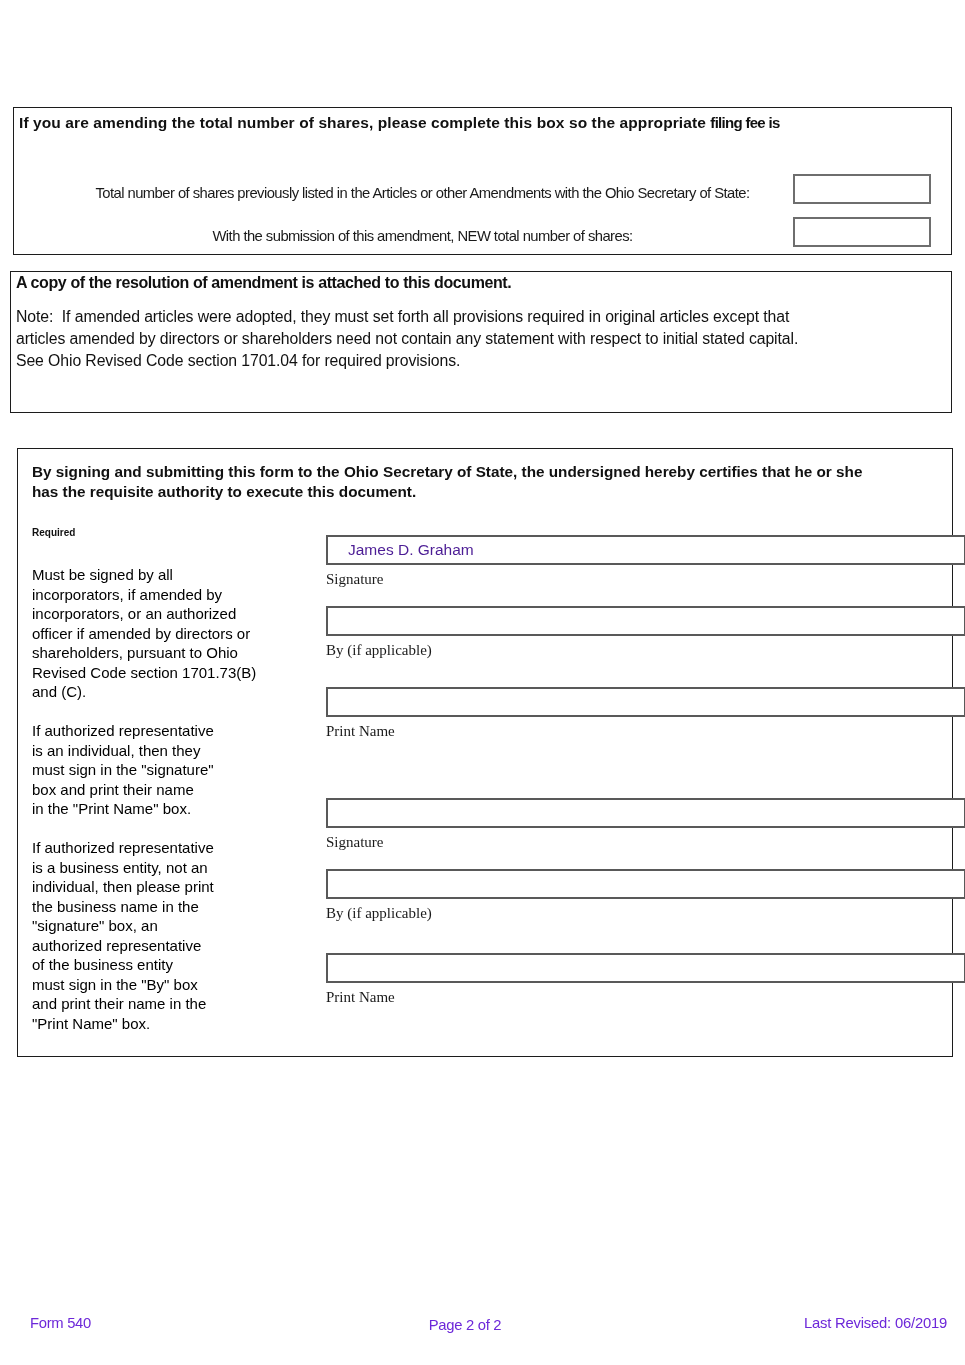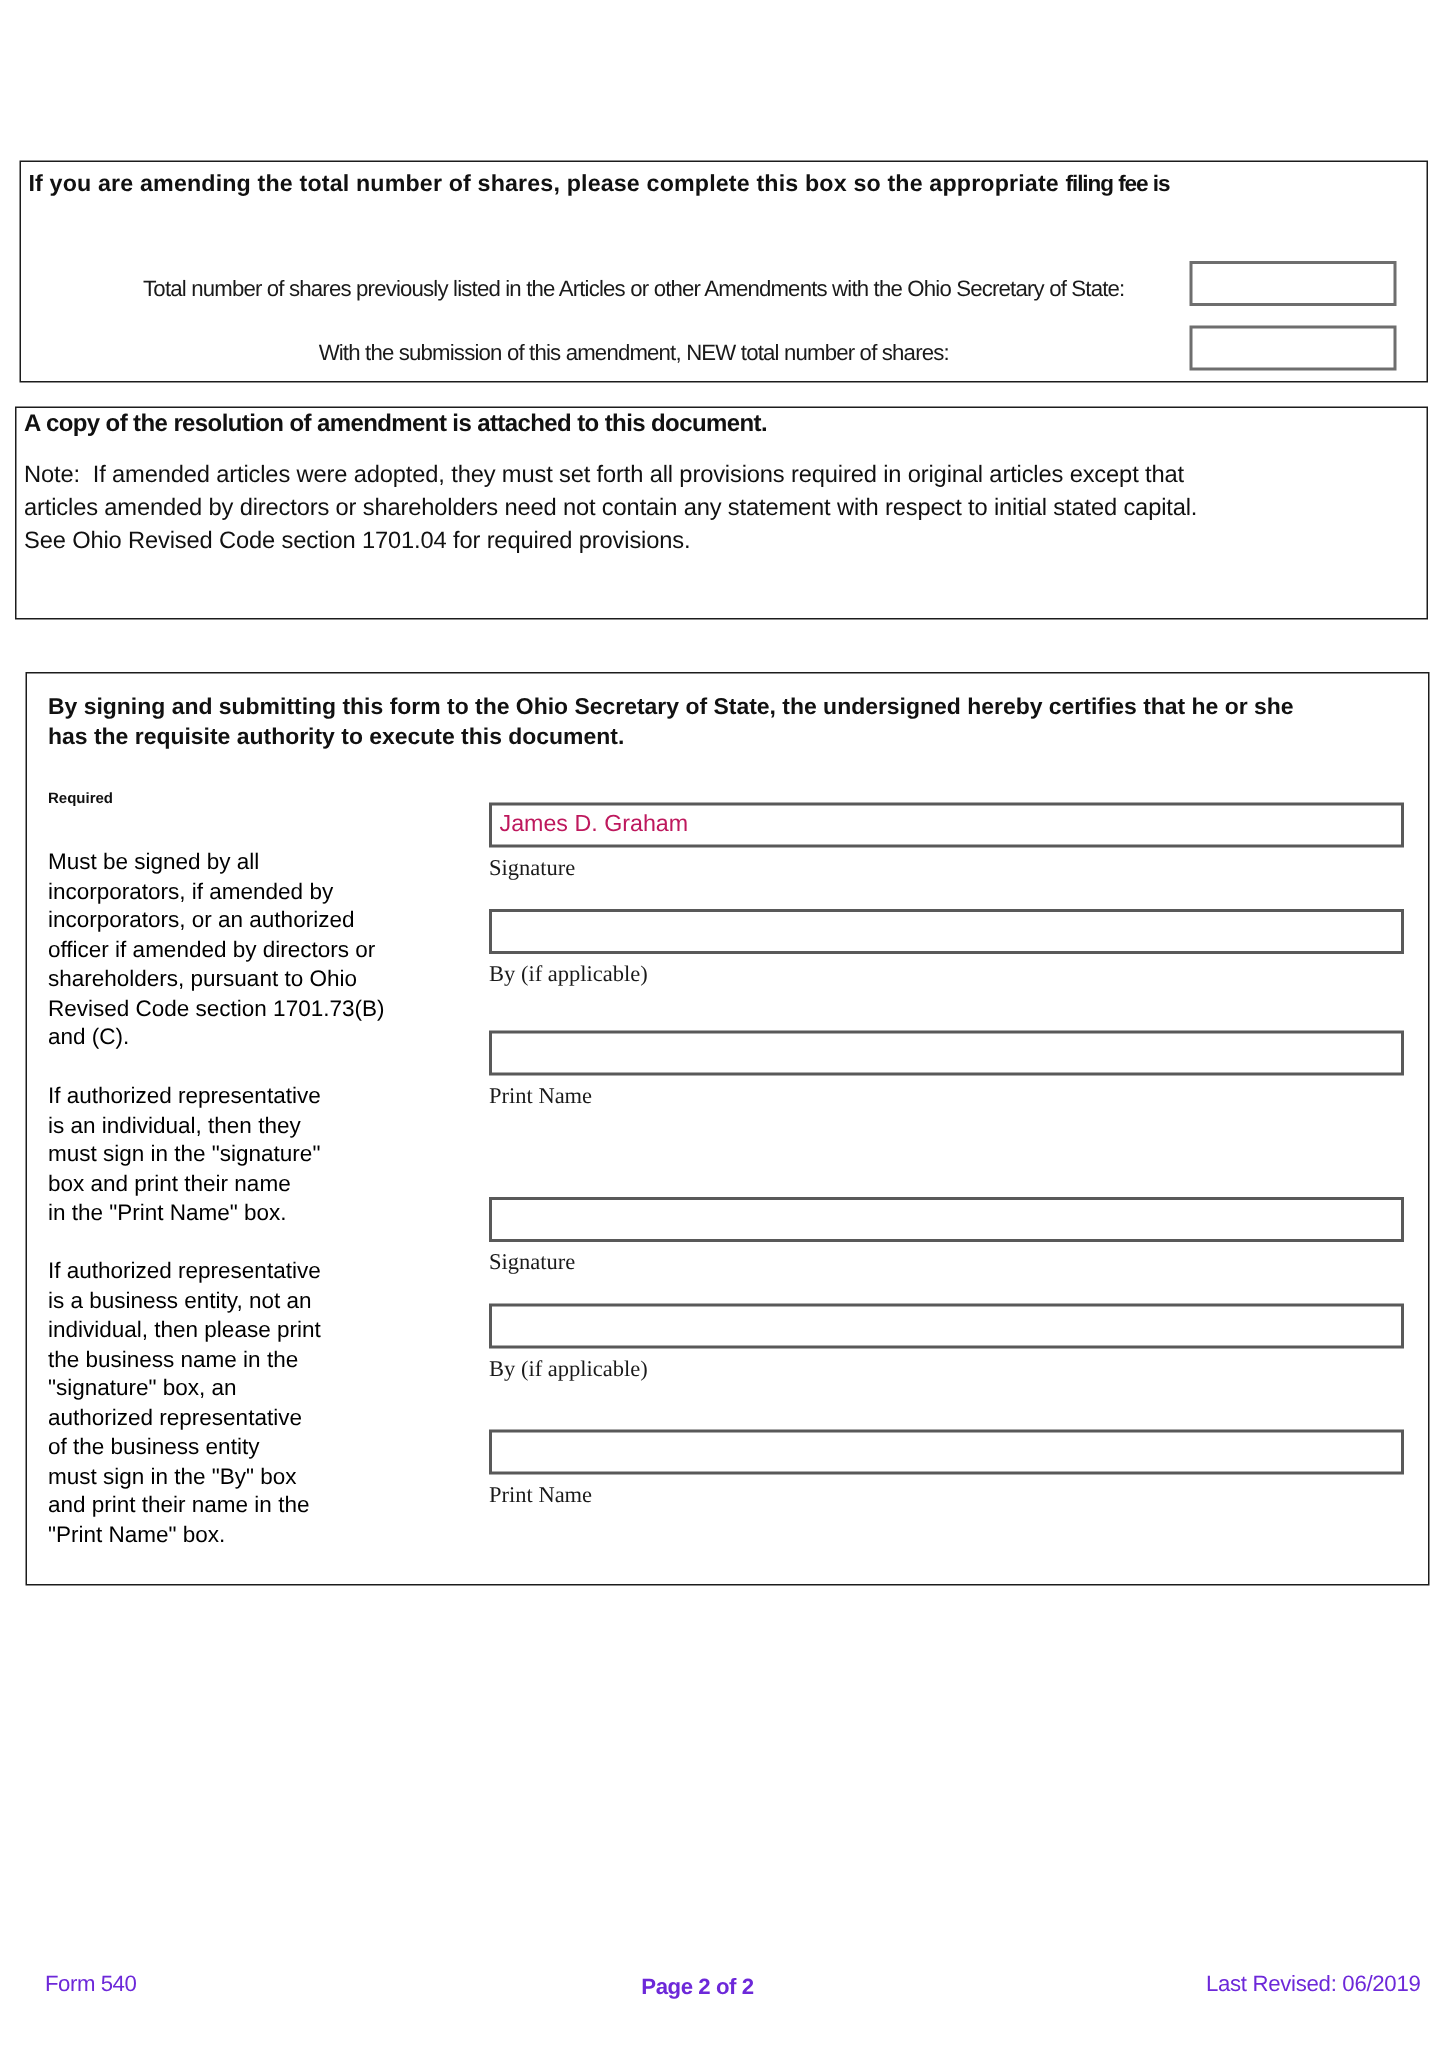--- a/index.html
+++ b/index.html
@@ -76,39 +76,39 @@
     font-size: 15px; line-height: 19.5px; white-space: pre-wrap;
     color: #000000;
   }
   .instr-1 { top: 116px; }
   .instr-2 { top: 272px; }
   .instr-3 { top: 389px; }
   .fgroup { position: absolute; left: 308px; width: 608px; }
   .field-input {
     display: block; width: 596px; height: 26px;
     border: 2px solid #595959; background: #ffffff;
-    font-family: inherit; font-size: 15.5px; padding: 0 5px;
-    box-sizing: content-box; color: #be185d;
+    font-family: inherit; font-size: 15.5px; padding: 0 20px;
+    box-sizing: content-box; color: #4c1d95;
   }
   .field-label {
     margin-top: 6px; font-size: 15px; color: #1a1a1a; font-family: Liberation Serif, serif;
   }
   .fg1 { top: 86px; }
   .fg2 { top: 157px; }
   .fg3 { top: 238px; }
   .fg4 { top: 349px; }
   .fg5 { top: 420px; }
   .fg6 { top: 504px; }
   
   .footer {
     position: absolute; left: 0; top: 1315px; width: 965px; height: 22px;
     font-size: 14.8px; color: #6d28d9;
   }
   .footer-form { position: absolute; left: 30px; top: 0; letter-spacing: -0.3px; }
-  .footer-page { position: absolute; left: 0; top: 2px; width: 930px; text-align: center; letter-spacing: -0.3px; font-weight: bold; }
+  .footer-page { position: absolute; left: 0; top: 2px; width: 930px; text-align: center; letter-spacing: -0.3px; }
   .footer-revised { position: absolute; right: 18px; top: 0; letter-spacing: -0.2px; }
 </style>
 </head>
 <body>
 
 <div class="page">
 
   <section class="box box-shares">
     <div class="shares-heading"><span>If you are amending the total number of shares, please complete this box so the appropriate </span><span class="alt">filing fee is</span></div>
 

